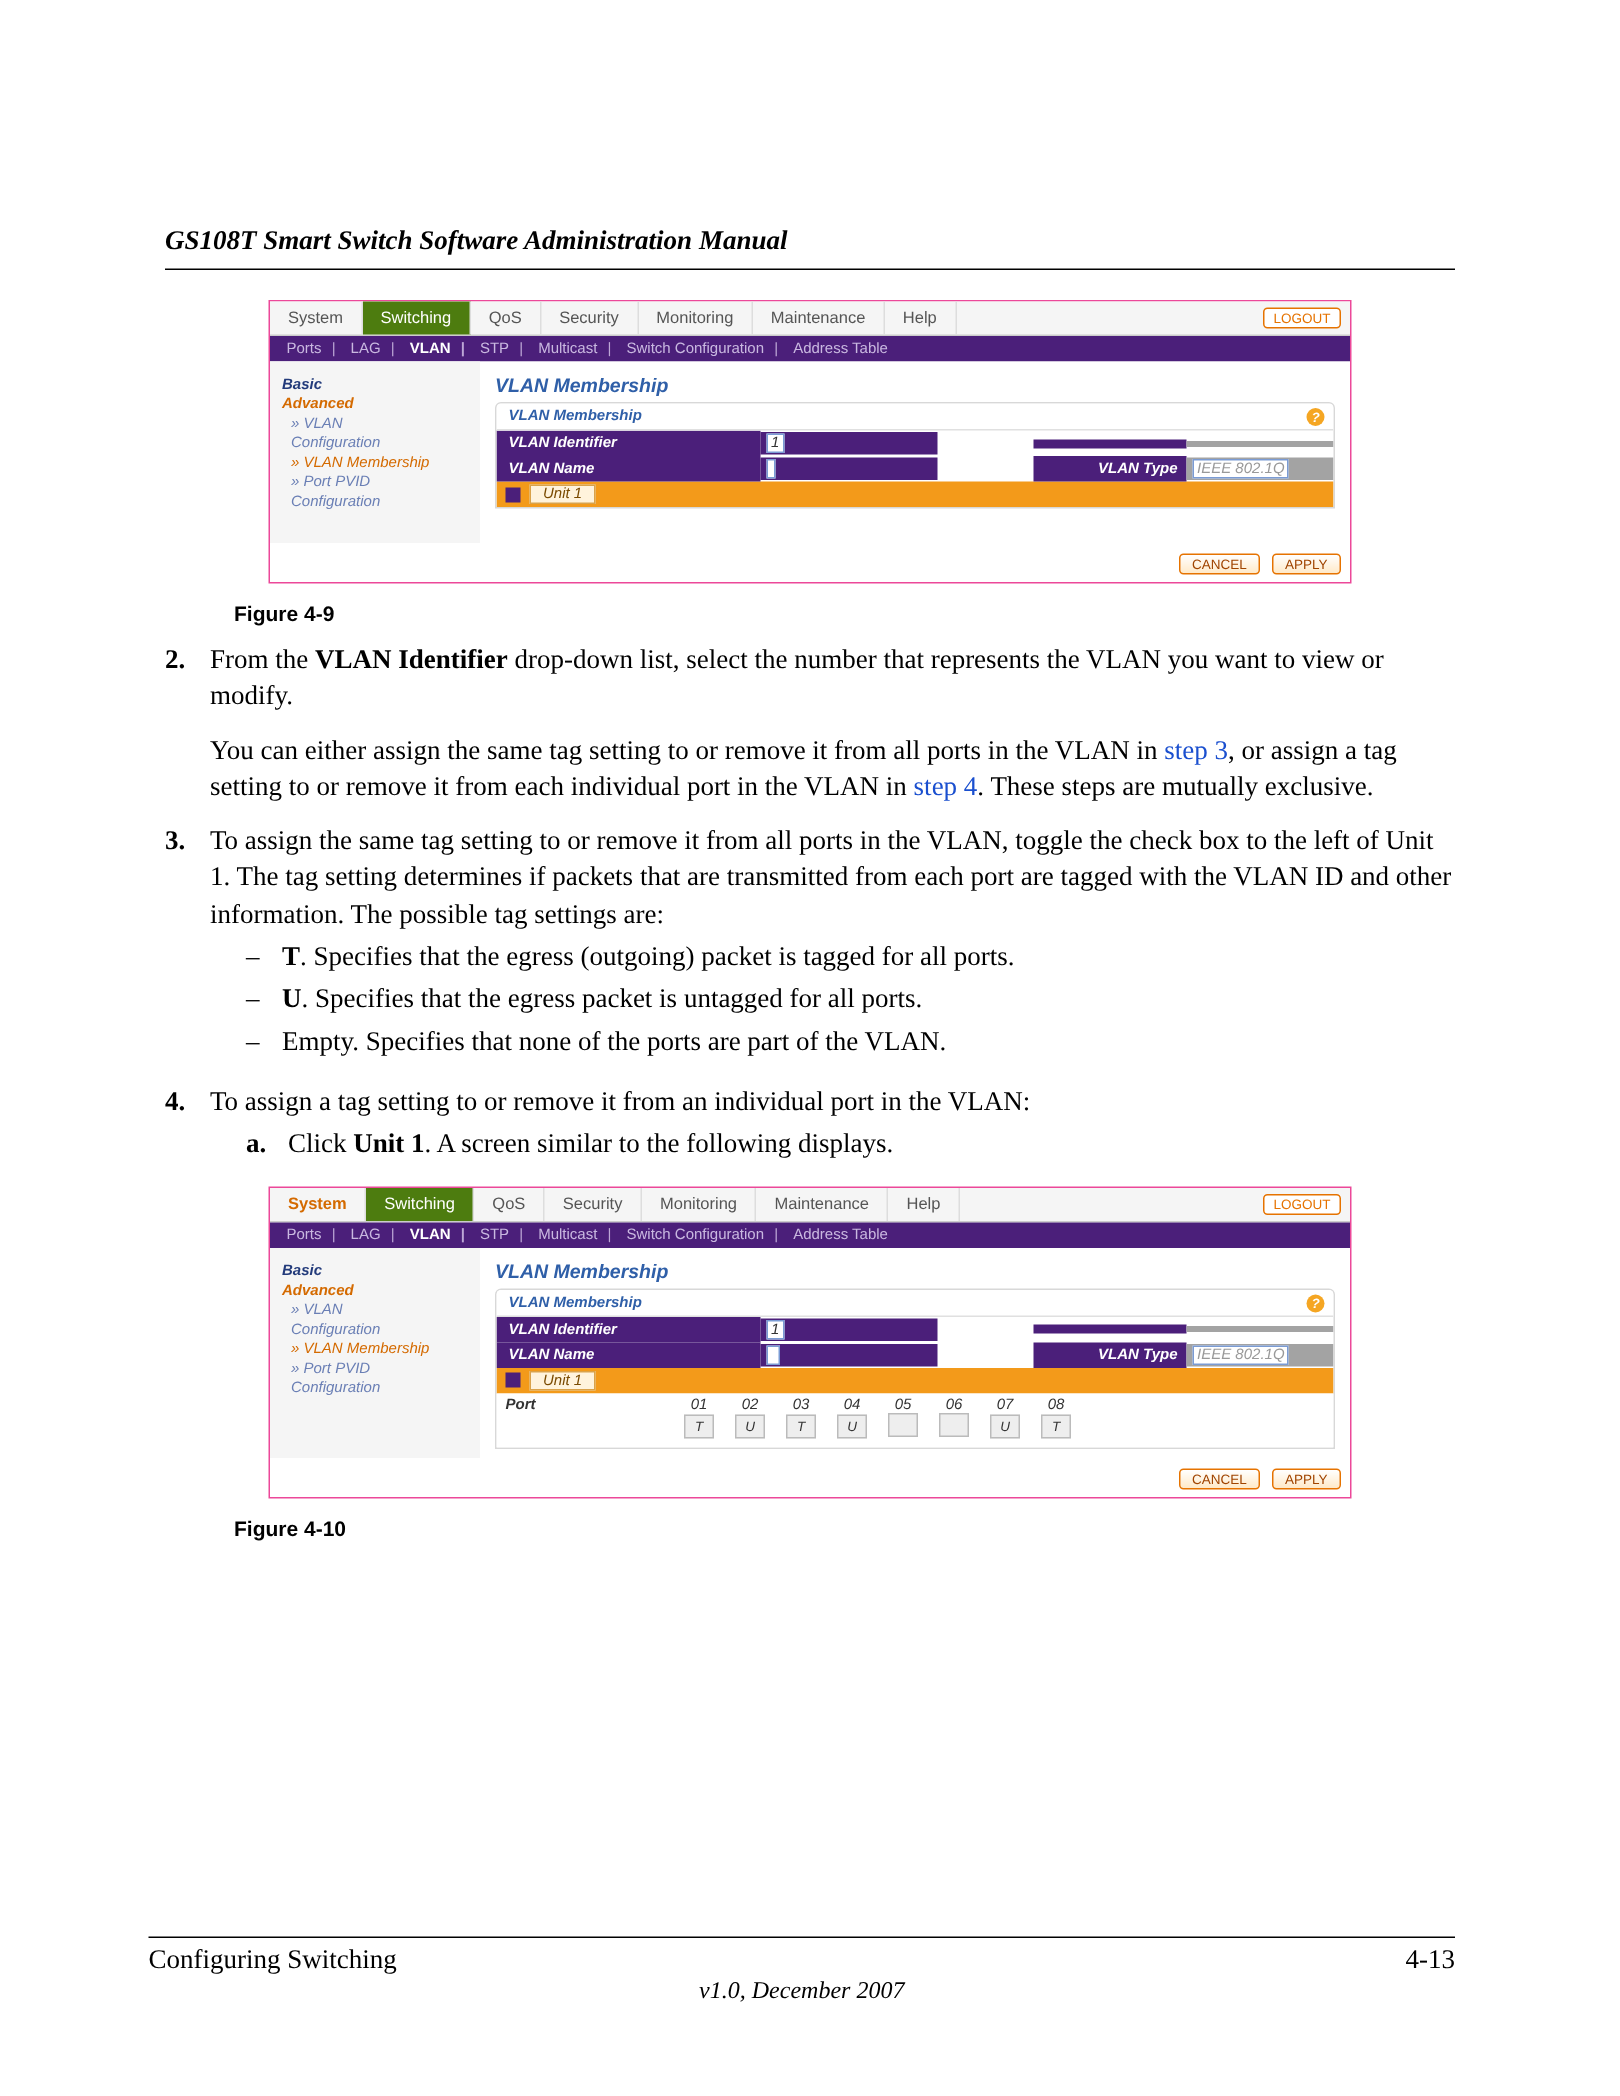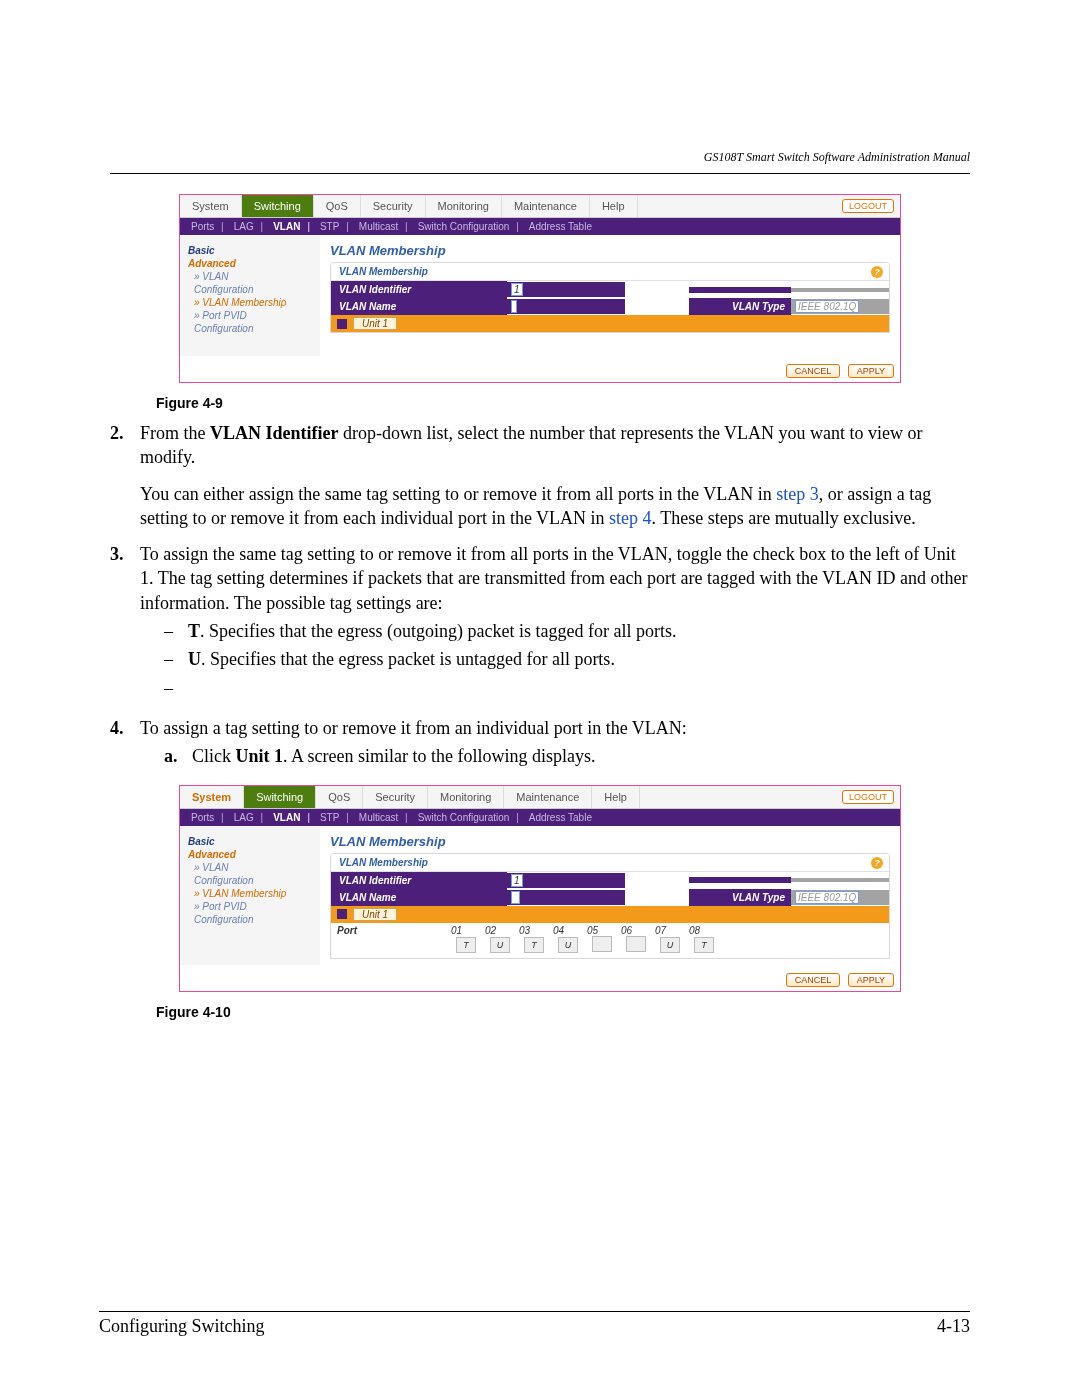--- a/index.html
+++ b/index.html
@@ -11,24 +11,24 @@
   }
   .page {
     width: 1080px;
     height: 1397px;
     background: #fff;
     position: relative;
     box-sizing: border-box;
     padding: 150px 110px 60px 110px;
   }
   .hdr-title {
-    text-align: right;
     font-style: italic;
-    font-size: 12px;
+    font-size: 18px;
     margin-bottom: 8px;
+    font-weight: bold;
   }
   hr.rule { border: none; border-top: 1px solid #000; margin: 4px 0 20px 0; }
   hr.rule2 { border: none; border-top: 1px solid #000; margin: 6px 0 4px 0; }
 
   
   .figbox {
     margin: 0 auto 12px auto;
     width: 720px;
     border: 1px solid #ec4899;
     background: #fff;
@@ -183,21 +183,21 @@
     font-size: 10px;
   }
   .portgrid {
     background: #fff;
     padding: 2px 6px 4px 6px;
   }
   .pg-row { display: flex; gap: 4px; align-items: center; font-size: 10px; }
   .pg-lbl { width: 110px; color:#333; font-weight:bold; }
   .pg-c {
     width: 30px;
-    text-align: left;
+    text-align: center;
     color: #333;
   }
   .pg-s {
     width: 30px;
     text-align: center;
   }
   .pg-box {
     display:inline-block;
     width: 18px; height: 14px;
     border: 1px solid #bbb;
@@ -352,20 +352,21 @@
       <div class="sub-item">
           <div class="dash">–</div>
           <div><b>T</b><span>. Specifies that the egress (outgoing) packet is tagged for all ports.</span></div>
         </div>
       <div class="sub-item">
           <div class="dash">–</div>
           <div><b>U</b><span>. Specifies that the egress packet is untagged for all ports.</span></div>
         </div>
       <div class="sub-item">
           <div class="dash">–</div>
+          <div><span>Empty. Specifies that none of the ports are part of the VLAN.</span></div>
         </div>
     </div>
   </div>
 
   <div class="para num-item">
     <div class="num">4.</div>
     <div class="num-body">
       <span>To assign a tag setting to or remove it from an individual port in the VLAN:</span>
       <div class="sub-item">
           <div class="alpha">a.</div>
@@ -462,15 +463,16 @@
     </div>
   </div>
   <div class="caption">Figure 4-10</div>
 
   <div class="footer">
     <hr class="rule2">
     <div class="foot-row">
       <span>Configuring Switching</span>
       <span>4-13</span>
     </div>
+    <div class="foot-ver">v1.0, December 2007</div>
   </div>
 
 </div>
 
 </body></html>

